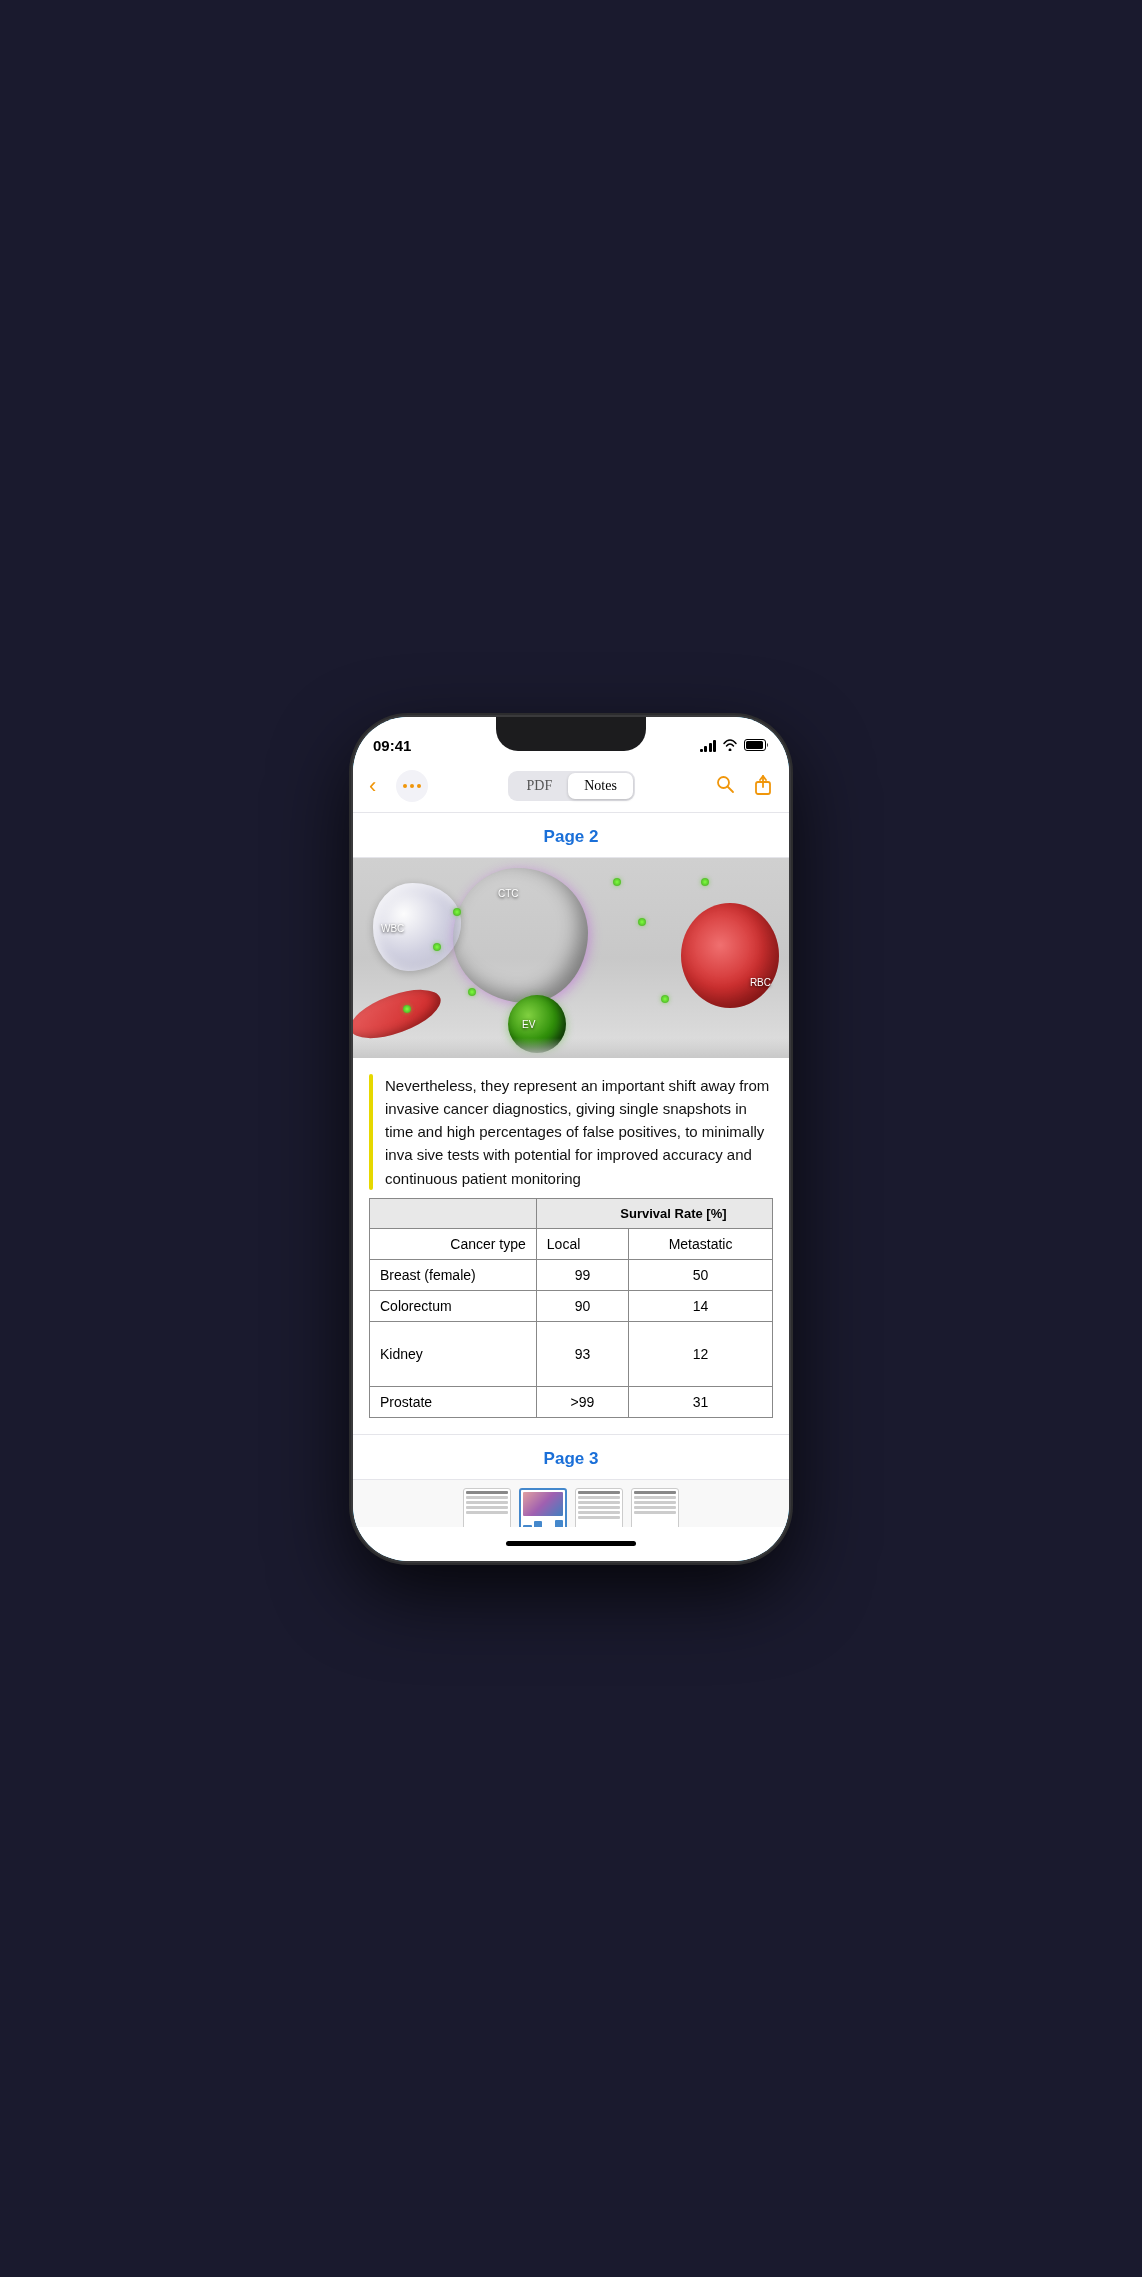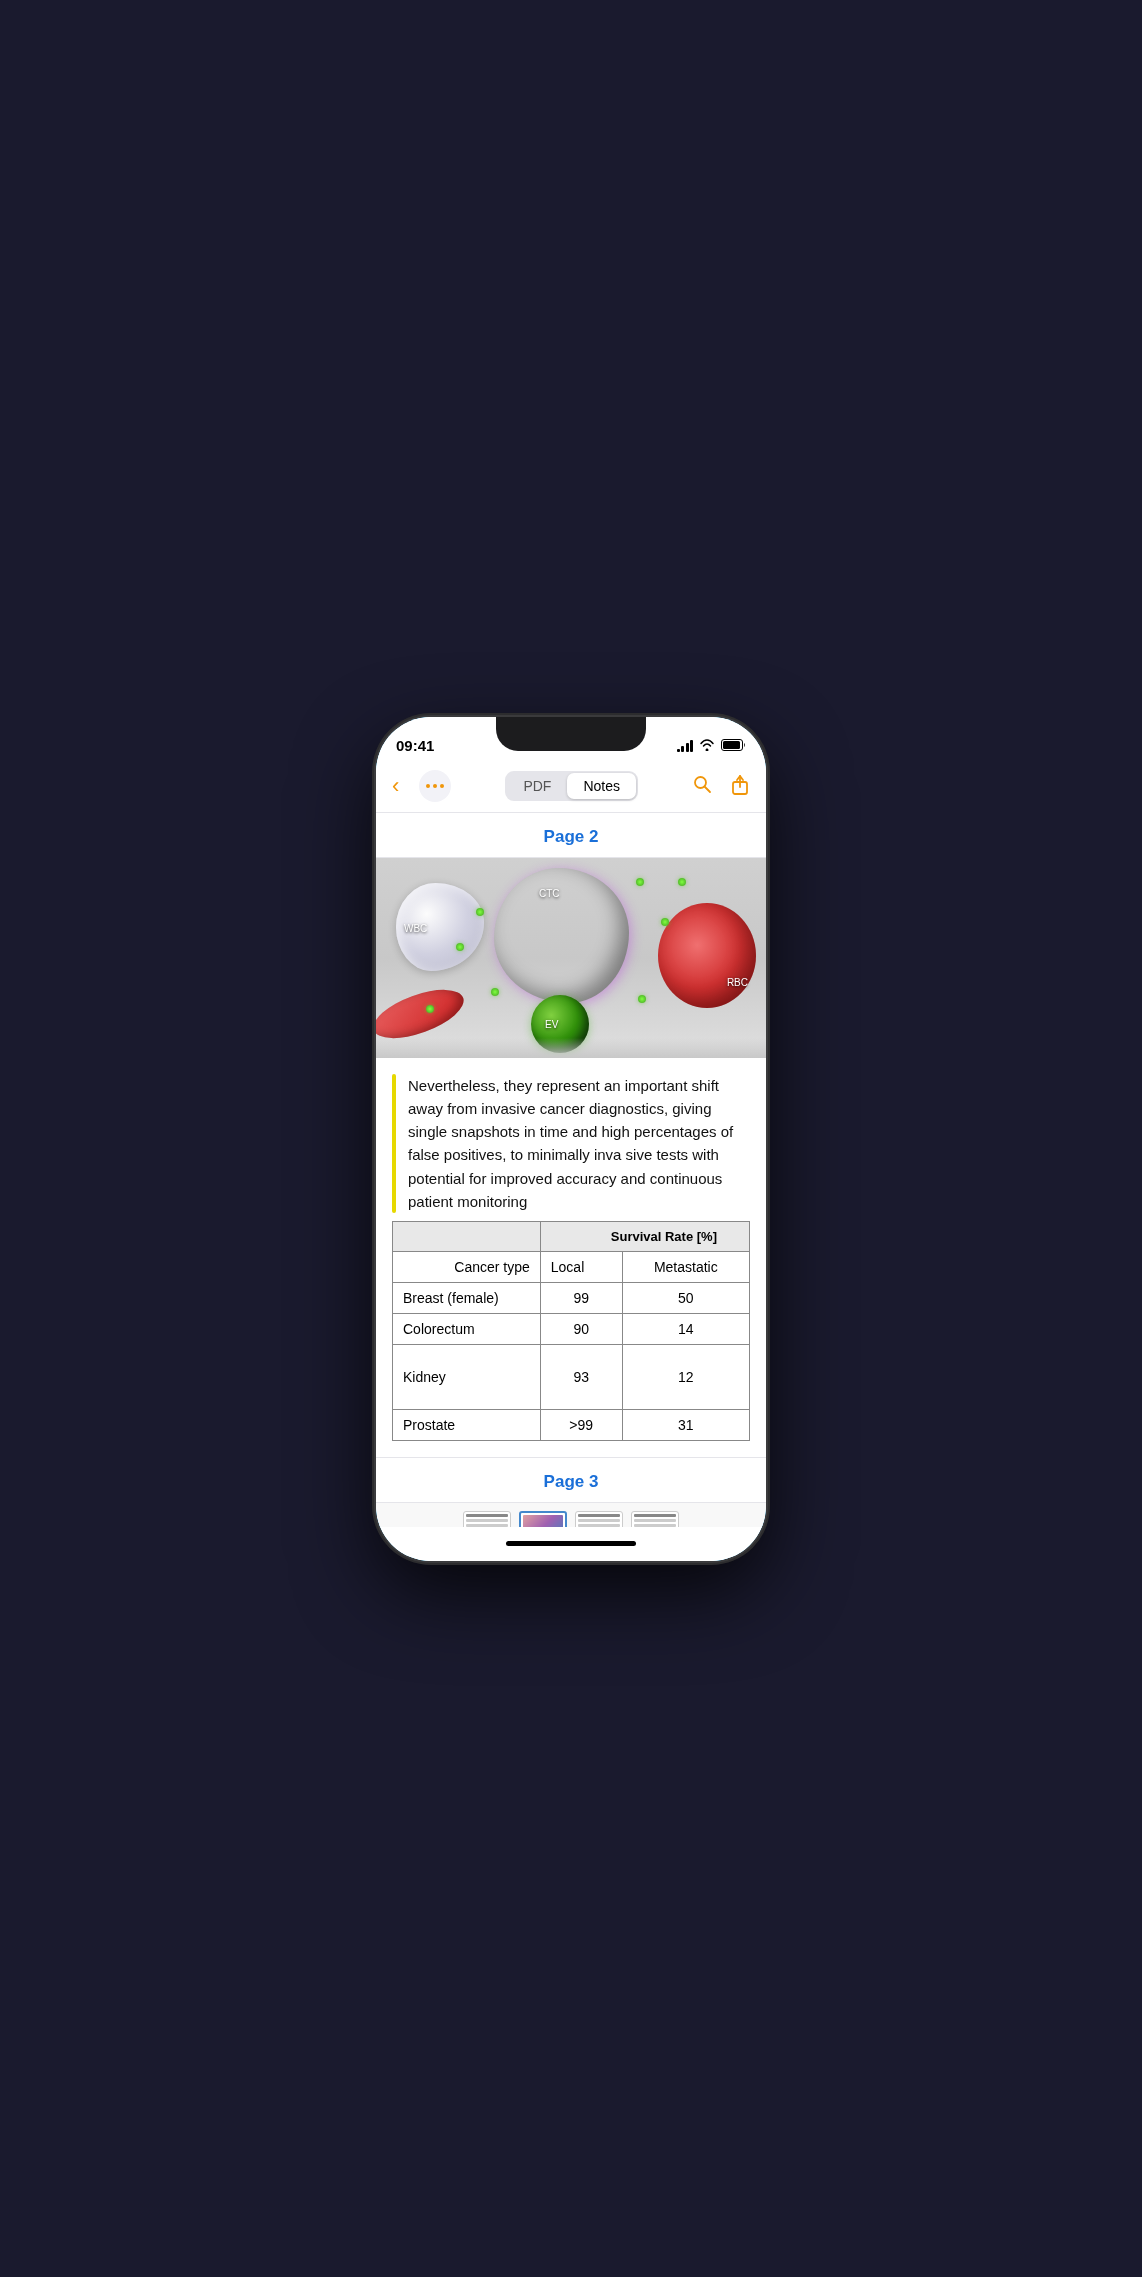--- a/index.html
+++ b/index.html
@@ -6,21 +6,21 @@
     body {
       background: #1a1a2e;
       display: flex;
       justify-content: center;
       align-items: center;
       min-height: 100vh;
       font-family: -apple-system, BlinkMacSystemFont, 'SF Pro Display', 'Helvetica Neue', sans-serif;
     }
 
     .phone-frame {
-      width: 390px;
+      width: 436px;
       height: 844px;
       background: #0ea5e9;
       border-radius: 55px;
       position: relative;
       box-shadow:
         0 0 0 2px #3a3a3c,
         0 0 0 4px #2c2c2e,
         0 30px 80px rgba(0,0,0,0.8);
       overflow: hidden;
     }
@@ -171,20 +171,21 @@
       height: 4px;
       border-radius: 50%;
       background: #f0960a;
     }
 
     .tab-switcher {
       display: flex;
       background: #e5e5ea;
       border-radius: 9px;
       padding: 2px;
+      font-family: Liberation Serif, serif;
     }
 
     .tab-btn {
       padding: 5px 16px;
       border-radius: 7px;
       font-size: 14px;
       font-weight: 500;
       cursor: pointer;
     }
 
@@ -461,21 +462,21 @@
       </div>
 
       <div class="blood-scene">
 
         <div style="position:absolute;left:-5px;bottom:25px;width:95px;height:38px;background:linear-gradient(145deg,#e86060,#cc2020);border-radius:50%;transform:rotate(-20deg);box-shadow:inset -5px -3px 10px rgba(0,0,0,0.3);"></div>
 
         <div style="position:absolute;left:20px;top:25px;width:88px;height:88px;background:radial-gradient(circle at 35% 35%,rgba(255,255,255,0.95),rgba(210,210,230,0.8),rgba(170,170,200,0.6));border-radius:45% 55% 60% 40%/50% 45% 55% 50%;box-shadow:inset 3px 3px 12px rgba(255,255,255,0.7),0 2px 8px rgba(0,0,0,0.2);">
           <span class="cell-label" style="left:8px;top:40px;">WBC</span>
         </div>
 
-        <div style="position:absolute;left:118px;top:10px;width:135px;height:135px;background:radial-gradient(circle at 40% 35%,#d070e0,#9030b0,#6010800);border-radius:48% 52% 45% 55%/52% 48% 52% 48%;box-shadow:inset -8px -8px 20px rgba(0,0,0,0.4),2px 2px 12px rgba(180,60,220,0.4);text-align:right;">
+        <div style="position:absolute;left:100px;top:10px;width:135px;height:135px;background:radial-gradient(circle at 40% 35%,#d070e0,#9030b0,#6010800);border-radius:48% 52% 45% 55%/52% 48% 52% 48%;box-shadow:inset -8px -8px 20px rgba(0,0,0,0.4),2px 2px 12px rgba(180,60,220,0.4);text-align:right;">
           <span class="cell-label" style="left:45px;top:20px;">CTC</span>
         </div>
 
         <div style="position:absolute;left:155px;bottom:5px;width:58px;height:58px;background:radial-gradient(circle at 35% 35%,#80d040,#30900a,#105010);border-radius:50%;box-shadow:inset -4px -4px 10px rgba(0,0,0,0.5),0 2px 8px rgba(60,180,20,0.4);">
           <span class="cell-label" style="left:14px;top:24px;">EV</span>
         </div>
 
         <div style="position:absolute;right:10px;top:45px;width:98px;height:105px;background:radial-gradient(circle at 40% 40%,#f07070,#d03030,#a01010);border-radius:50%;box-shadow:inset -8px -8px 20px rgba(0,0,0,0.3);">
           <span class="cell-label" style="right:8px;bottom:20px;">RBC</span>
         </div>

